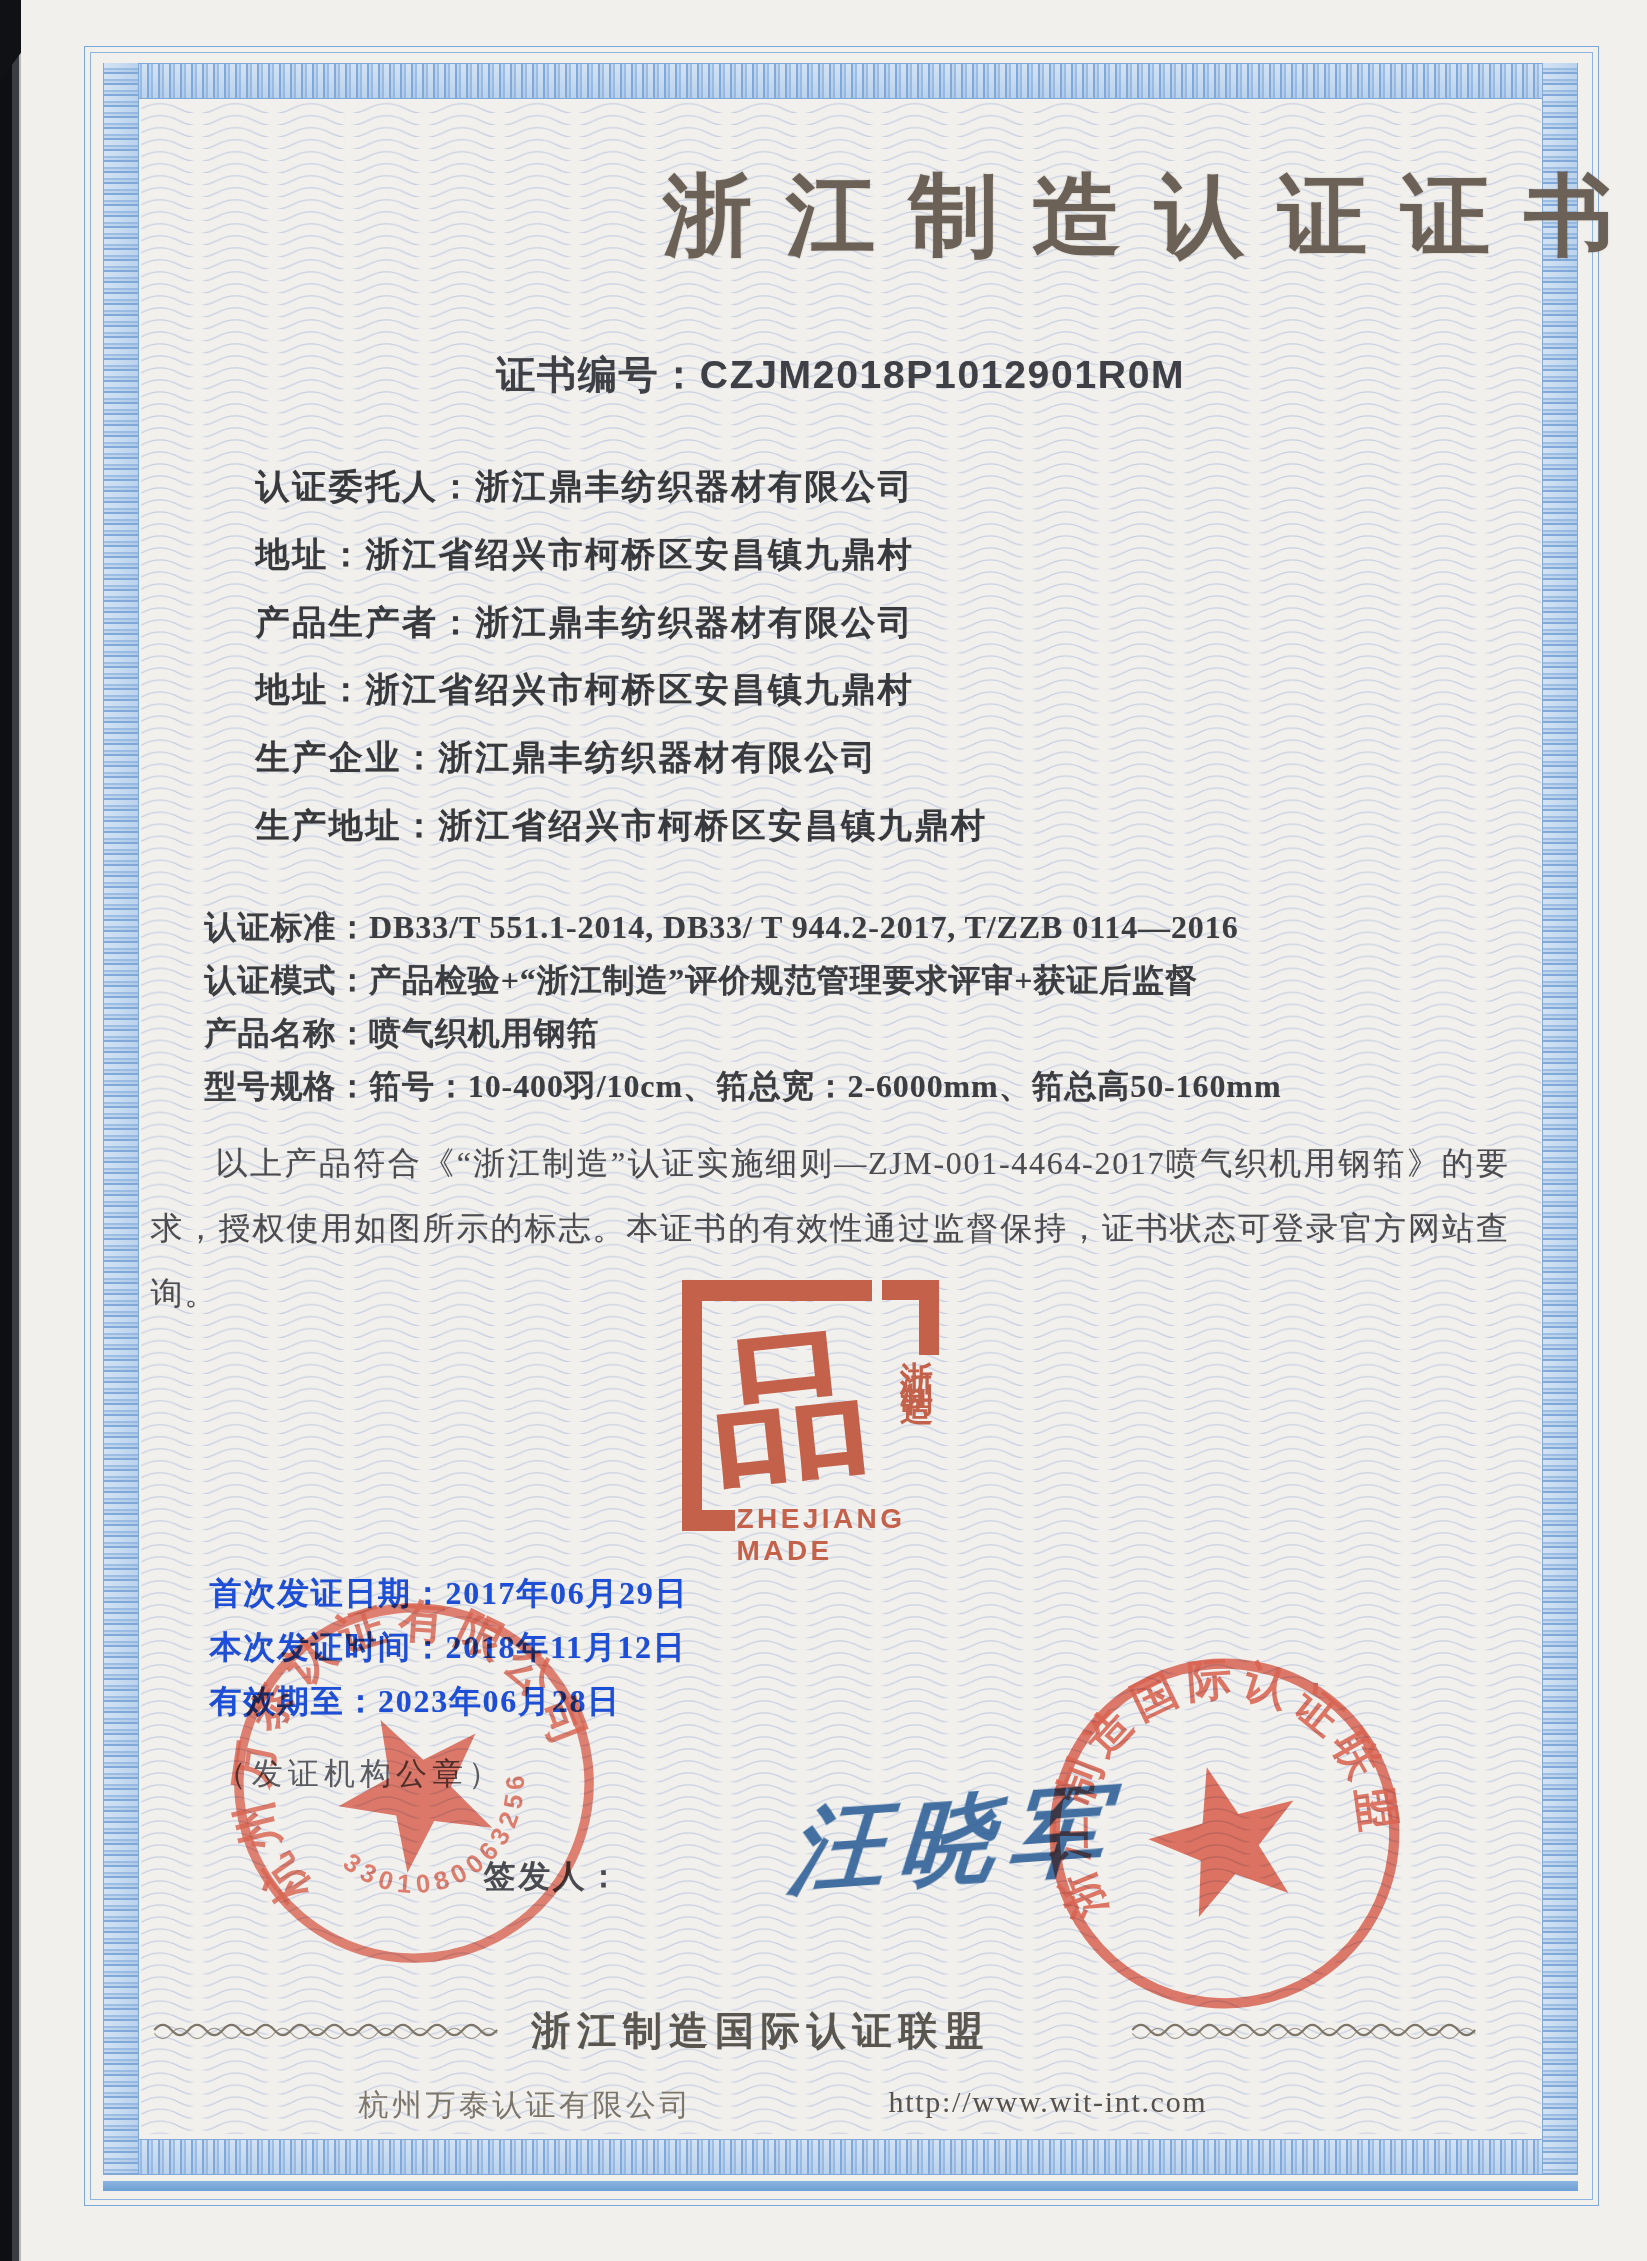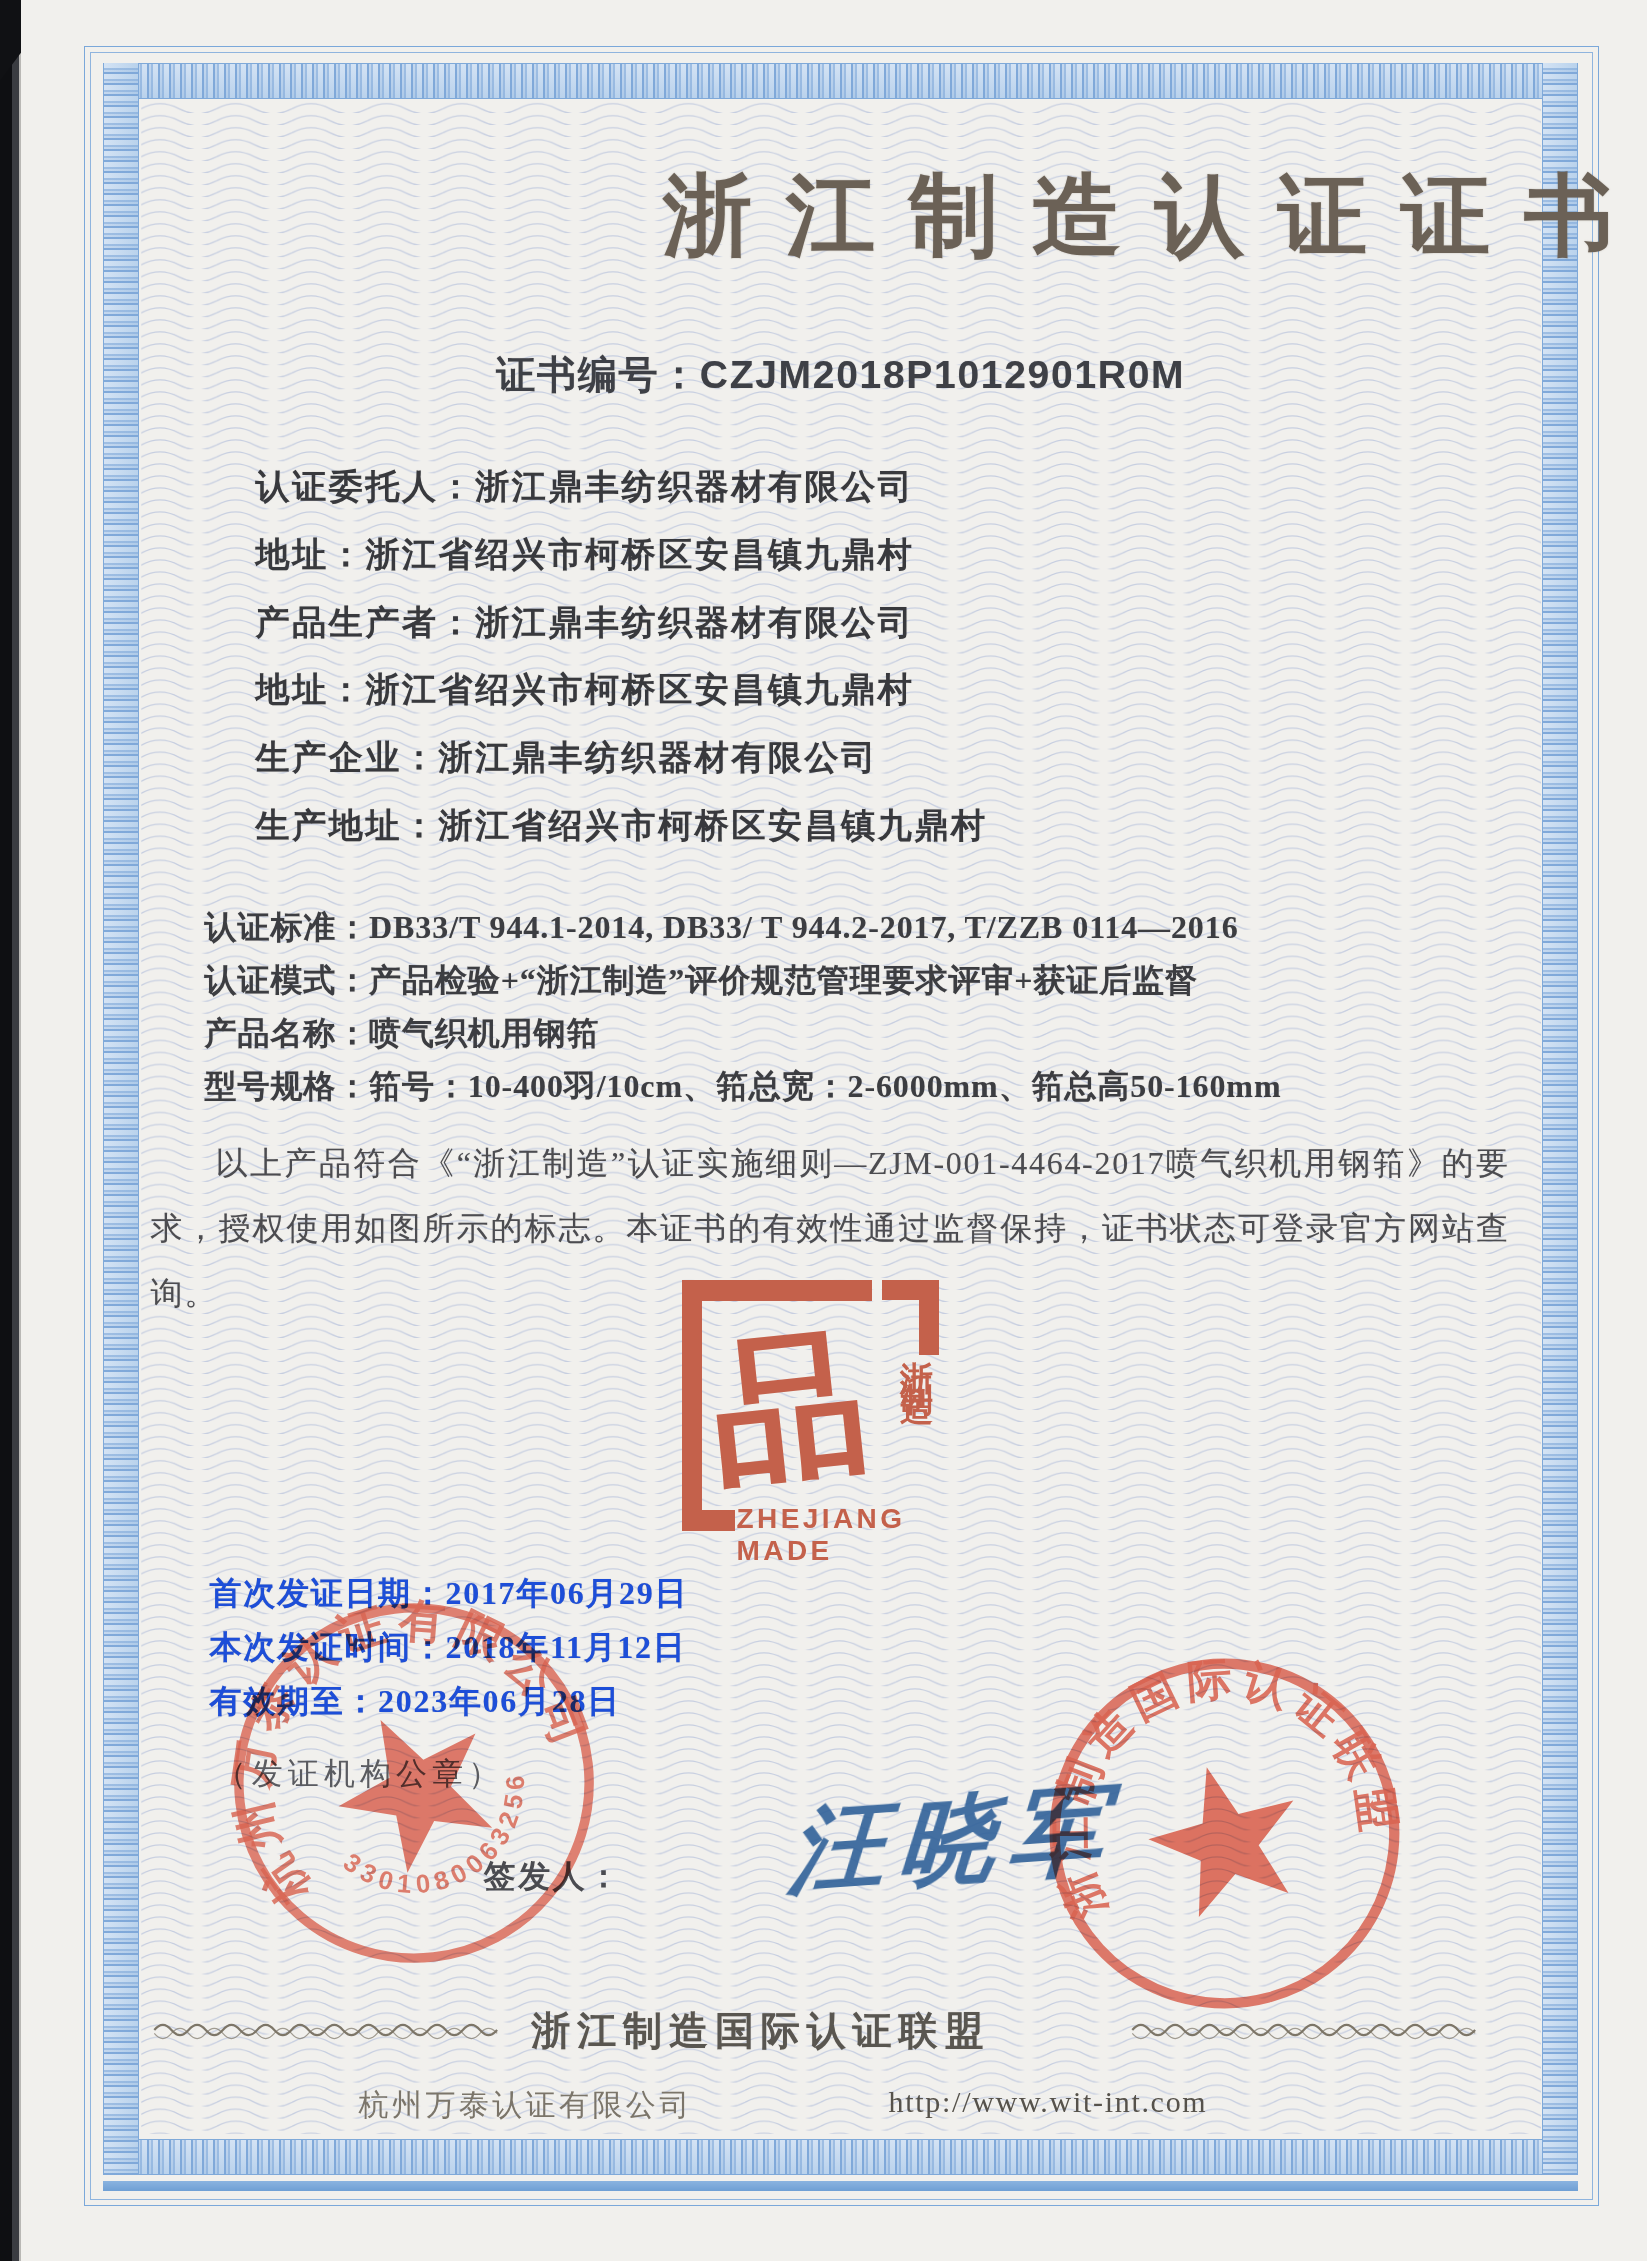--- a/index.html
+++ b/index.html
@@ -101,21 +101,21 @@
         <span>证书编号：</span><span>CZJM2018P1012901R0M</span>
       </div>
 
       <div class="info-line" style="top:464px">认证委托人：浙江鼎丰纺织器材有限公司</div>
       <div class="info-line" style="top:532px">地址：浙江省绍兴市柯桥区安昌镇九鼎村</div>
       <div class="info-line" style="top:600px">产品生产者：浙江鼎丰纺织器材有限公司</div>
       <div class="info-line" style="top:667px">地址：浙江省绍兴市柯桥区安昌镇九鼎村</div>
       <div class="info-line" style="top:735px">生产企业：浙江鼎丰纺织器材有限公司</div>
       <div class="info-line" style="top:803px">生产地址：浙江省绍兴市柯桥区安昌镇九鼎村</div>
 
-      <div class="spec-line" style="top:906px">认证标准：DB33/T 944.1-2014, DB33/ T 944.2-2017, T/ZZB 0114—2016</div>
+      <div class="spec-line" style="top:906px">认证标准：DB33/T 551.1-2014, DB33/ T 944.2-2017, T/ZZB 0114—2016</div>
       <div class="spec-line" style="top:959px">认证模式：产品检验+“浙江制造”评价规范管理要求评审+获证后监督</div>
       <div class="spec-line" style="top:1012px">产品名称：喷气织机用钢筘</div>
       <div class="spec-line" style="top:1065px">型号规格：筘号：10-400羽/10cm、筘总宽：2-6000mm、筘总高50-160mm</div>
 
       <div class="statement">以上产品符合《“浙江制造”认证实施细则—ZJM-001-4464-2017喷气织机用钢筘》的要求，授权使用如图所示的标志。本证书的有效性通过监督保持，证书状态可登录官方网站查询。</div>
 
       <div class="logo">
         <div class="bar-top"></div>
         <div class="corner-tr"></div>
         <div class="bar-left"></div>

